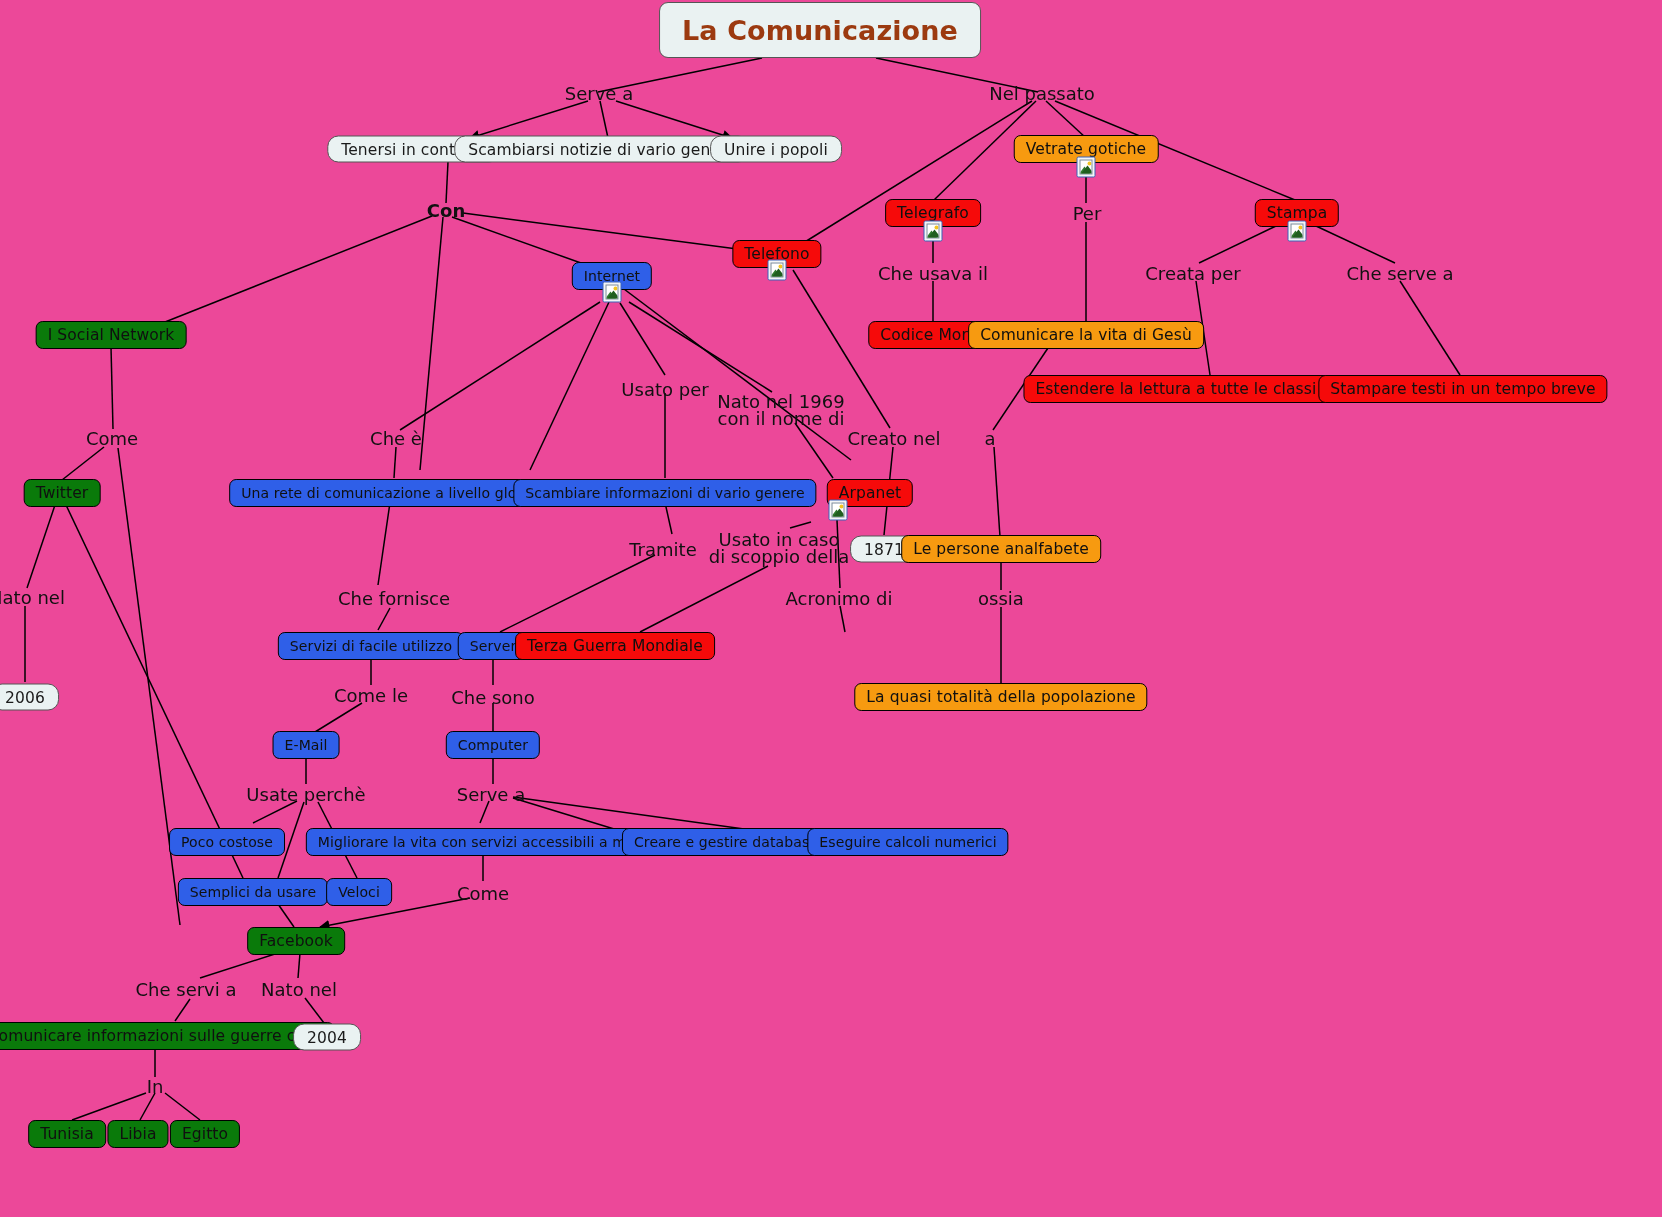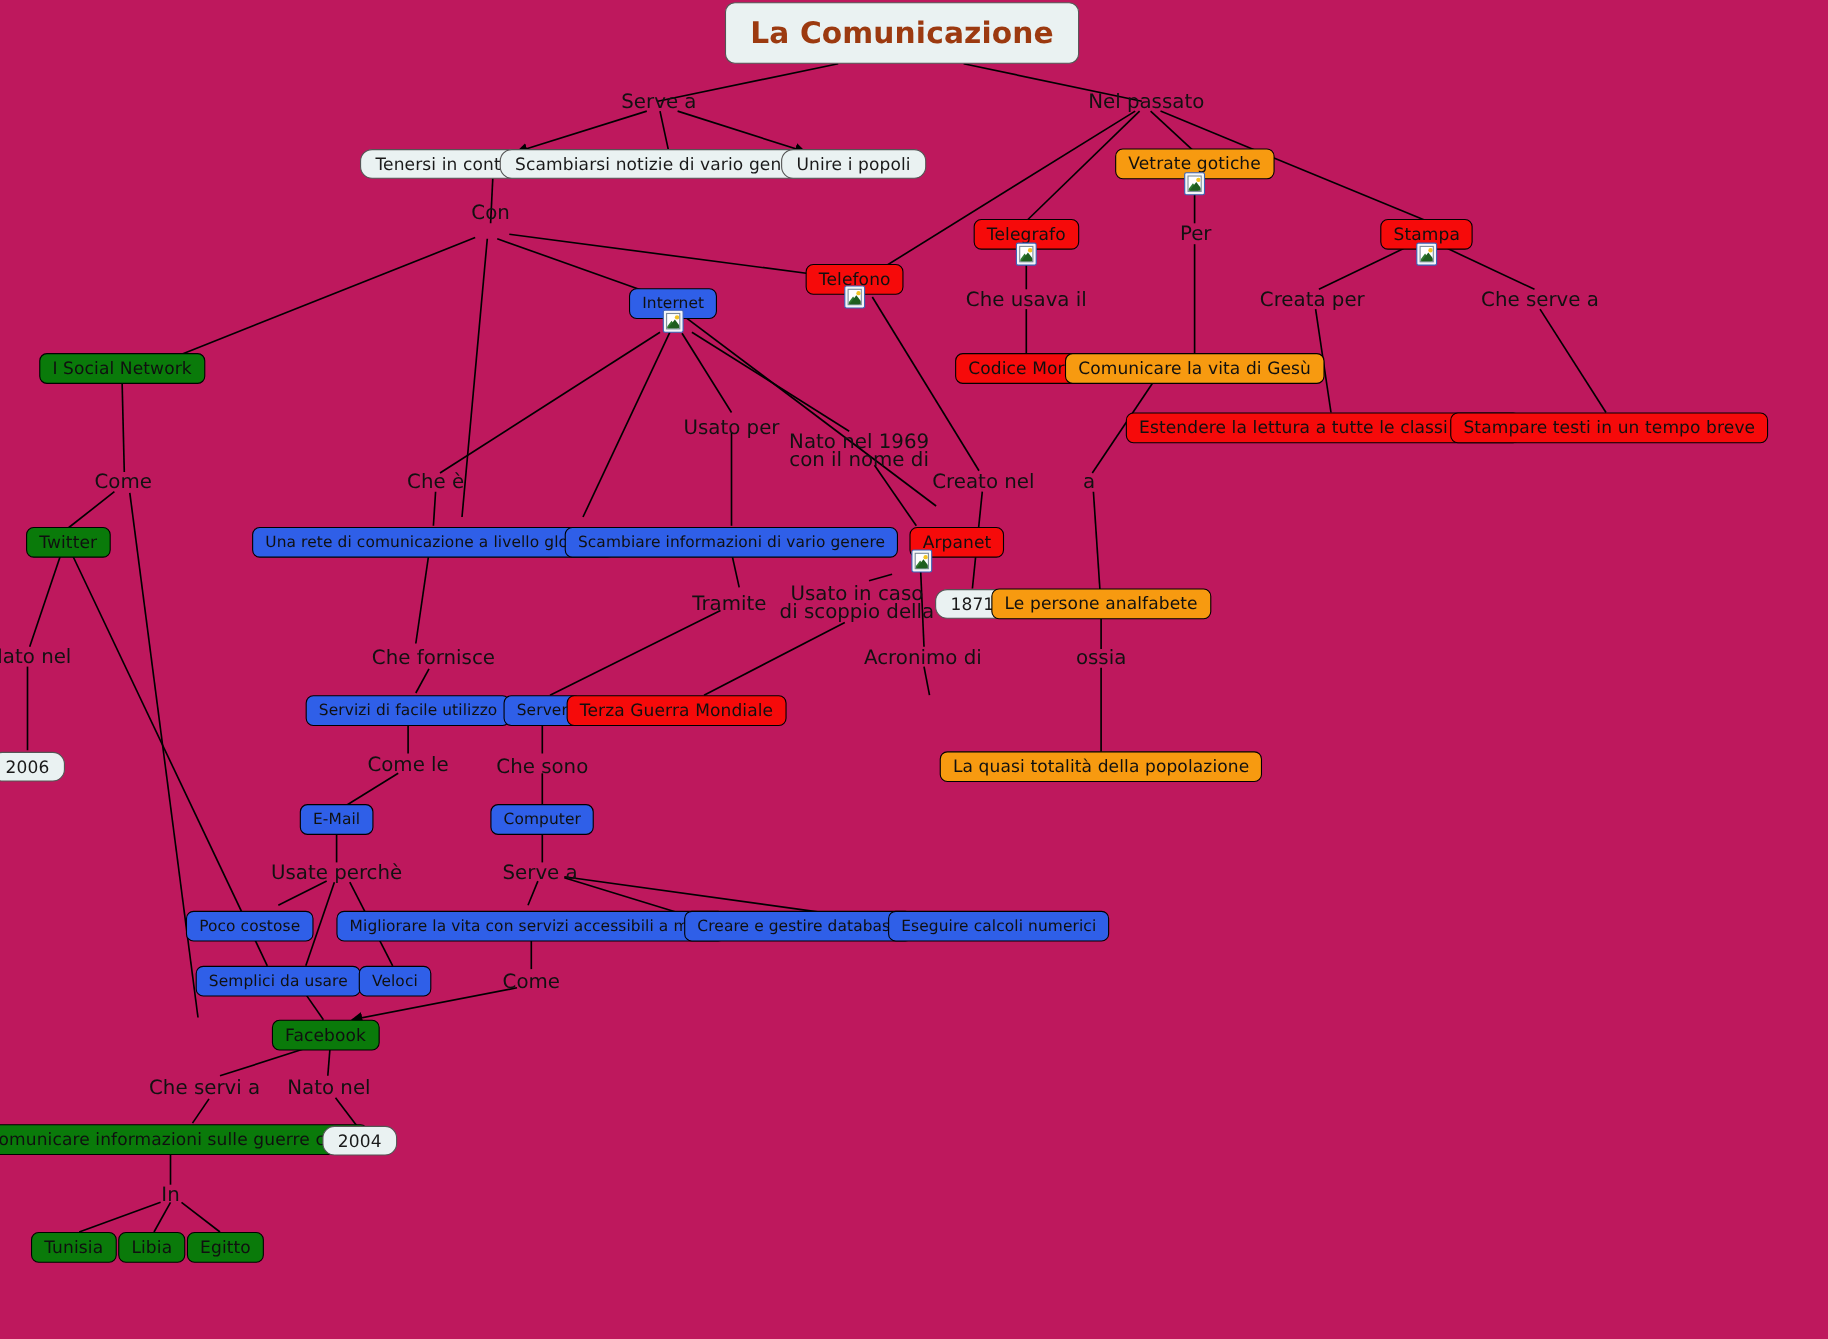--- a/index.html
+++ b/index.html
@@ -4,21 +4,21 @@
 <style>
   html, body {
     margin: 0;
     padding: 0;
     background: #ffffff;
   }
   #canvas {
     position: relative;
     width: 1662px;
     height: 1217px;
-    background: #be185d;
+    background: #ec4899;
     font-family: "DejaVu Sans", "Liberation Sans", sans-serif;
     overflow: hidden;
   }
   #edges {
     position: absolute;
     left: 0;
     top: 0;
     width: 1662px;
     height: 1217px;
     pointer-events: none;
@@ -364,21 +364,21 @@
 
   <div class="node n-green" style="left:155px; top:1036px;">Comunicare informazioni sulle guerre civili</div>
   <div class="node n-plain" style="left:327px; top:1037px;">2004</div>
 
   <div class="node n-green" style="left:67px; top:1134px;">Tunisia</div>
   <div class="node n-green" style="left:138px; top:1134px;">Libia</div>
   <div class="node n-green" style="left:205px; top:1134px;">Egitto</div>
 
   <div class="link-label" style="left:599px; top:93px;">Serve a</div>
   <div class="link-label" style="left:1042px; top:93px;">Nel passato</div>
-  <div class="link-label" style="left:446px; top:194px;">Con</div>
+  <div class="link-label" style="left:446px; top:210px;font-weight:bold;">Con</div>
   <div class="link-label" style="left:933px; top:273px;">Che usava il</div>
   <div class="link-label" style="left:1087px; top:213px;">Per</div>
   <div class="link-label" style="left:1193px; top:273px;">Creata per</div>
   <div class="link-label" style="left:1400px; top:273px;">Che serve a</div>
   <div class="link-label" style="left:112px; top:438px;">Come</div>
   <div class="link-label" style="left:396px; top:438px;">Che è</div>
   <div class="link-label" style="left:665px; top:389px;">Usato per</div>
   <div class="link-label" style="left:781px; top:410px;">Nato nel 1969
 con il nome di</div>
   <div class="link-label" style="left:894px; top:438px;">Creato nel</div>

